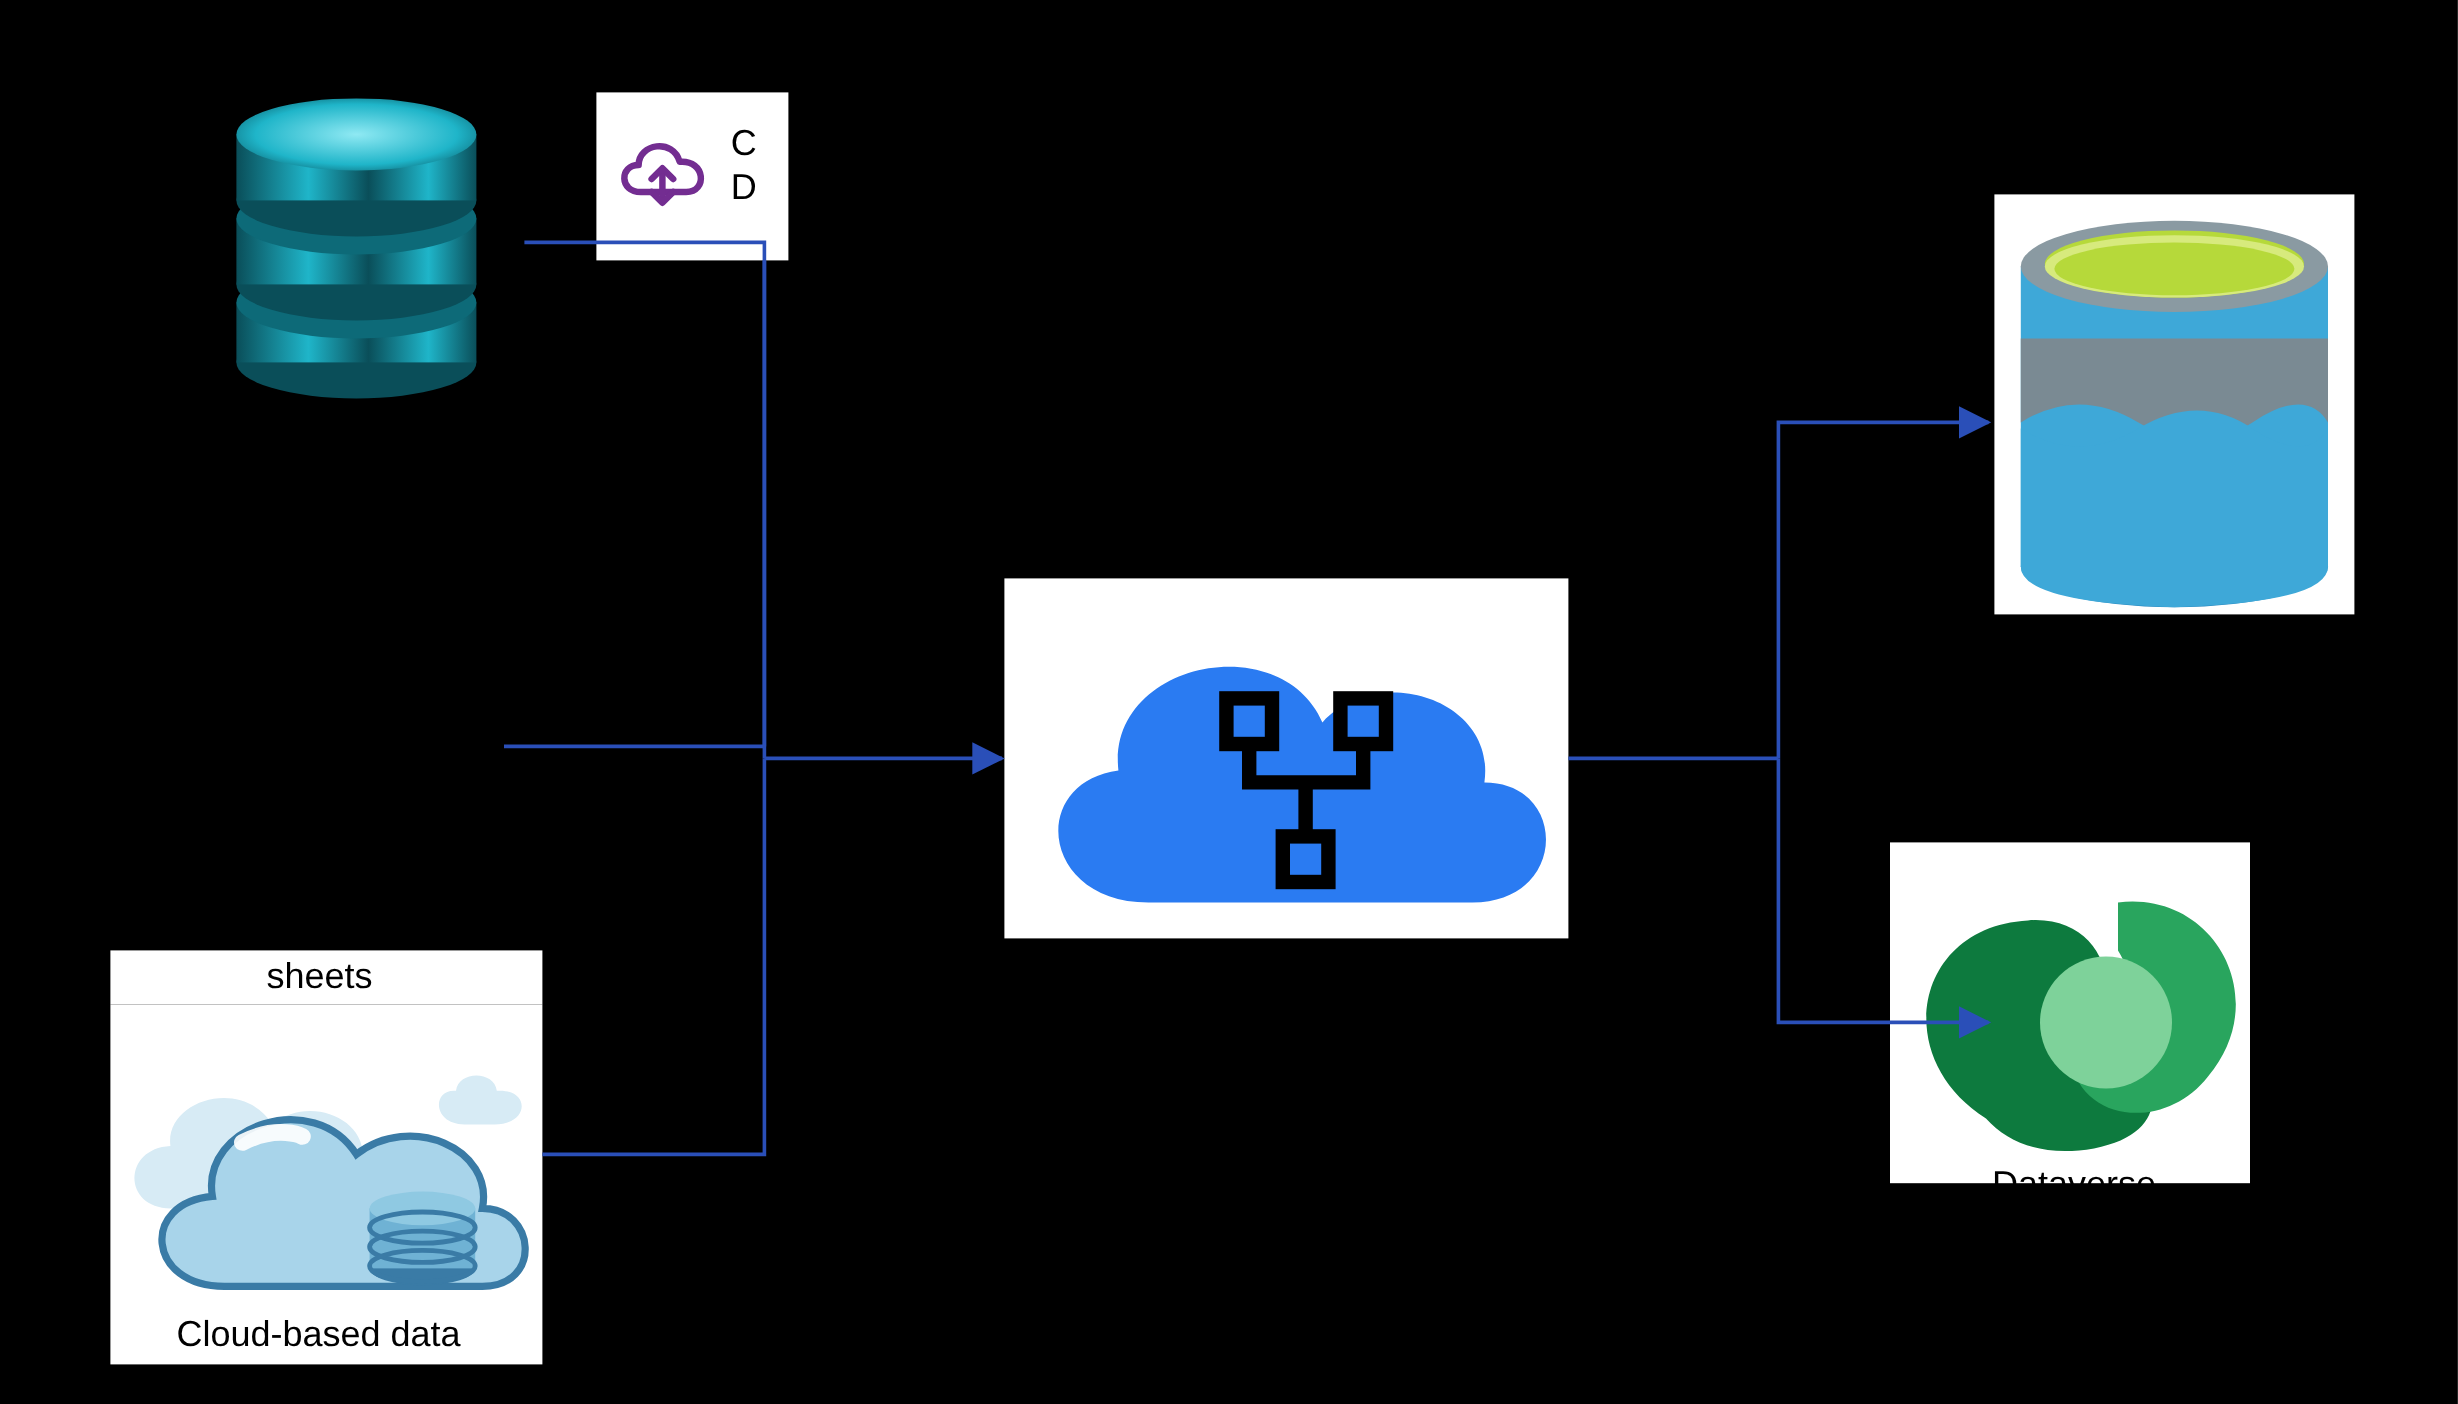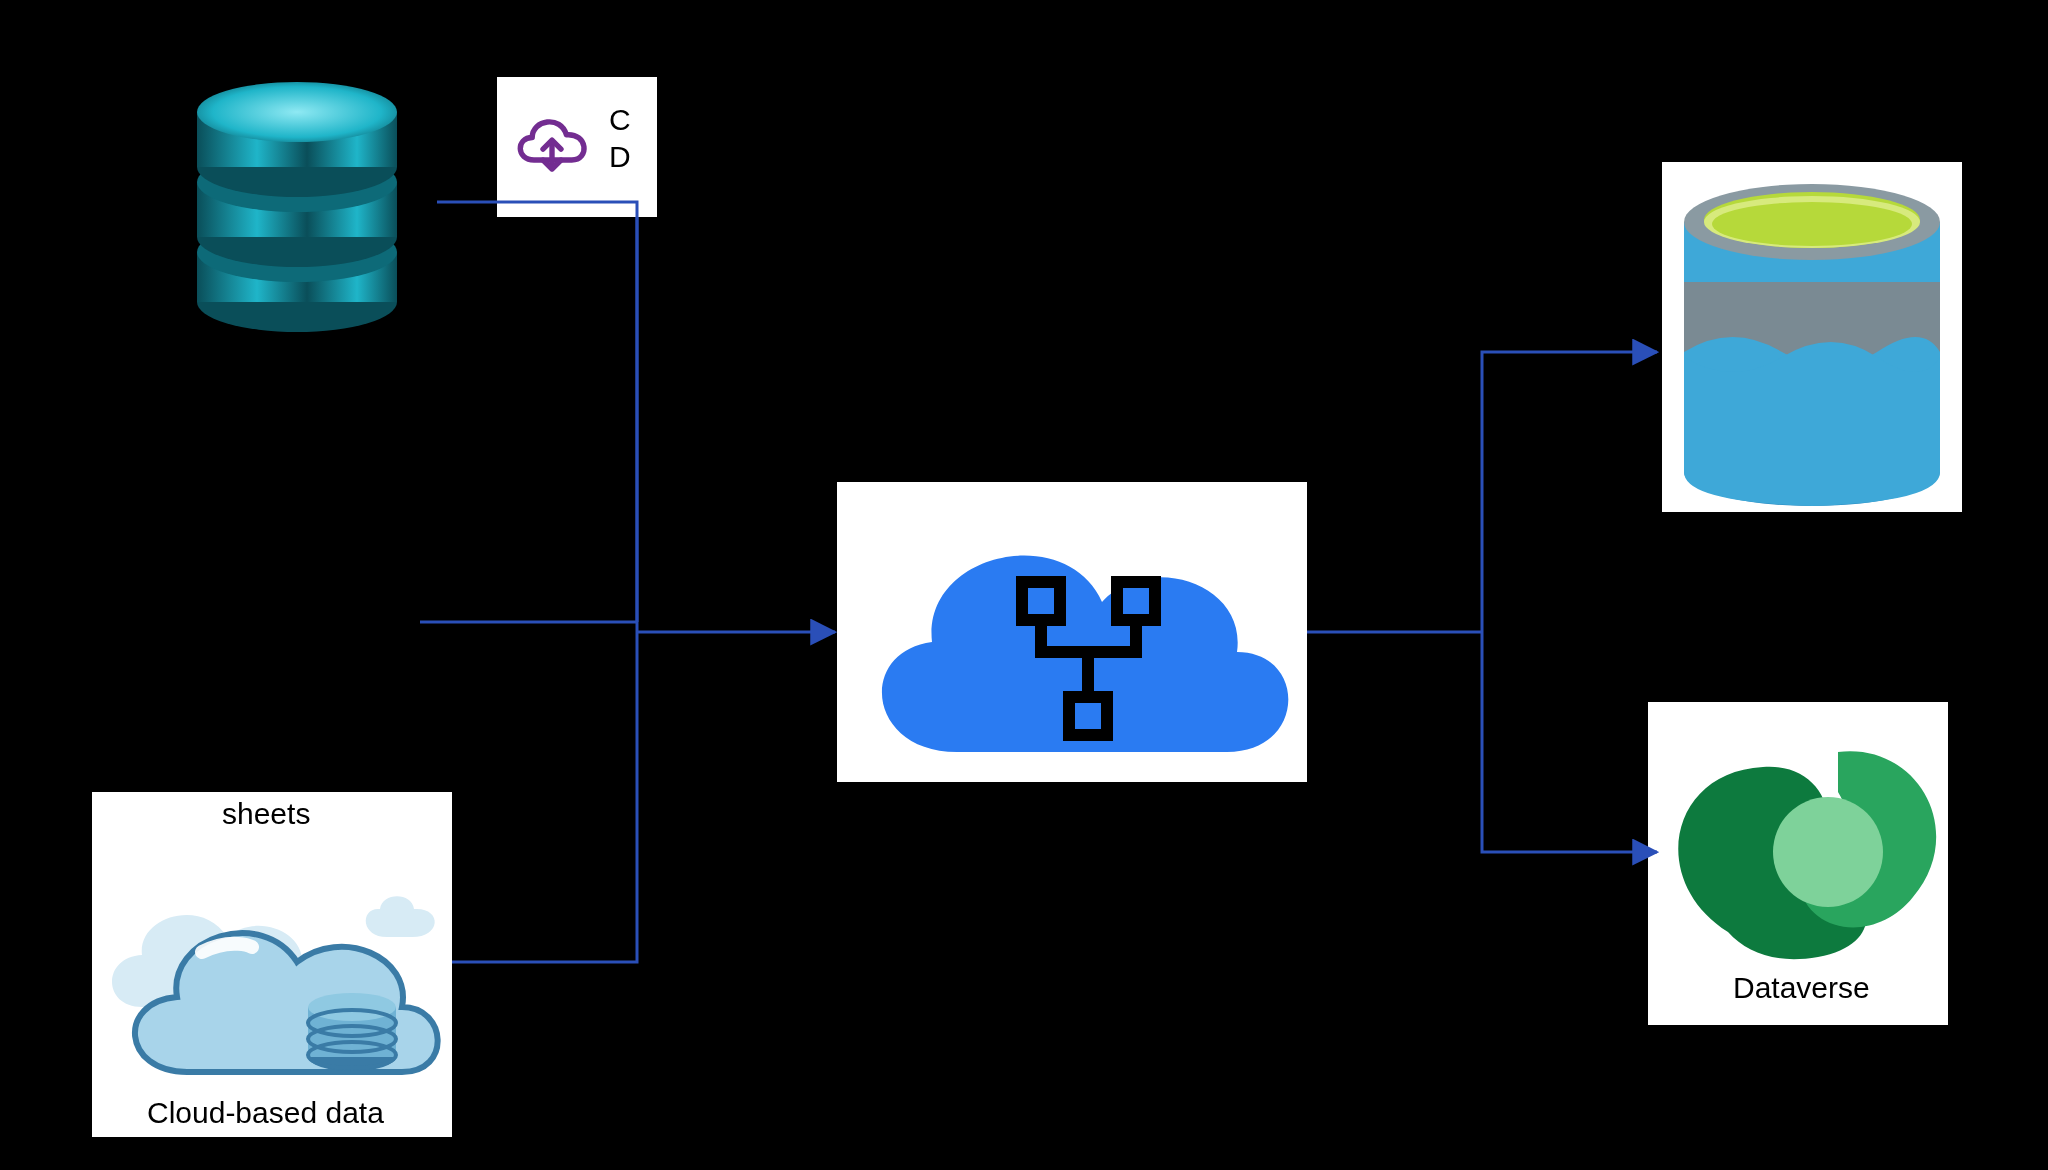--- a/index.html
+++ b/index.html
@@ -150,21 +150,21 @@
       <path d="M22 190 Q70 160 120 190 T215 190 T278 190 L278 120 L22 120 Z" fill="#7a8a93"></path>
       <path d="M22 195 Q70 225 120 195 T215 195 T278 195 L278 310 Q278 340 150 344 Q22 340 22 310 Z" fill="#3ea8d8"></path>
 
       <ellipse cx="150" cy="60" rx="128" ry="38" fill="#8a9aa2"></ellipse>
       <ellipse cx="150" cy="58" rx="108" ry="28" fill="#b6d93a"></ellipse>
       <ellipse cx="150" cy="60" rx="108" ry="26" fill="#d7ea7d"></ellipse>
       <ellipse cx="150" cy="62" rx="100" ry="22" fill="#b6d93a"></ellipse>
     </svg>
   </div>
 
-  <div class="box" style="left:1646px; top:700px; width:300px; height:323px;">
+  <div class="box" style="left:1573px; top:700px; width:300px; height:284px;">
     <svg width="300" height="270" viewBox="0 0 300 270">
       <g transform="translate(20,10)">
         <path d="M60 220 C-20 170 0 60 95 55 C160 50 180 120 140 160 C200 160 230 230 150 245 C110 252 80 242 60 220 Z" fill="#0d7a3e"></path>
         <path d="M170 40 C250 30 300 120 245 185 C210 230 140 225 130 170 C170 165 195 120 170 80 Z" fill="#29a55e"></path>
         <circle cx="160" cy="140" r="55" fill="#7ed29a"></circle>
       </g>
     </svg>
     <div class="label" style="left:85px; top:268px; font-size:30px; overflow:hidden; white-space:nowrap; width:200px;">Dataverse</div>
   </div>
 

